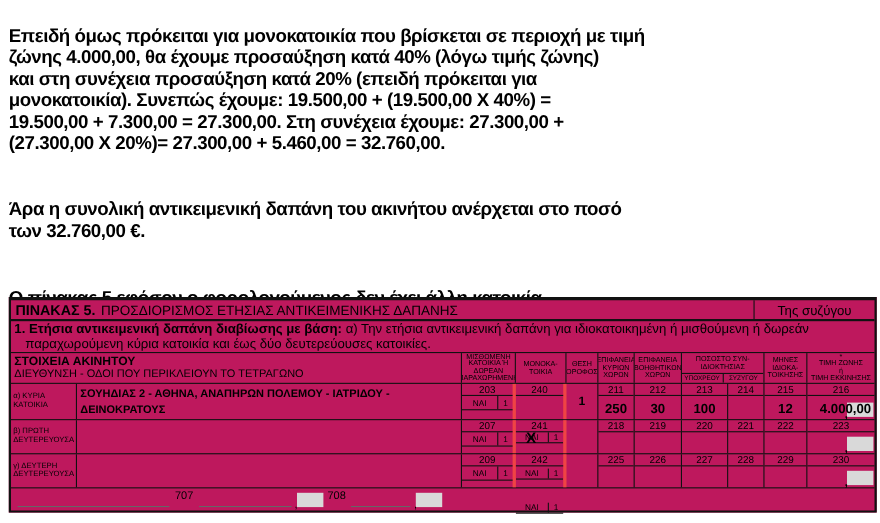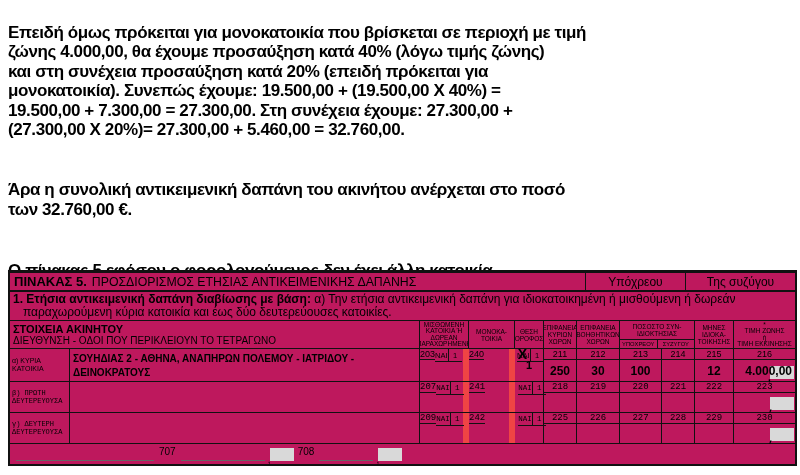--- a/index.html
+++ b/index.html
@@ -38,26 +38,26 @@
   .hwown{width:75px;display:flex;flex-direction:column;align-items:stretch;justify-content:flex-start;padding:0;}
   .own-top{flex:1;display:flex;align-items:center;justify-content:center;white-space:pre-line;}
   .own-sub{height:9px;border-top:1px solid #111;display:flex;}
   .own-sub .osc{flex:1;font-size:5.8px;display:flex;align-items:center;justify-content:center;}
   .own-sub .osc:first-child{border-right:1px solid #111;}
   .hw215{width:39px;}
   .hw216{width:61px;border-right:none;line-height:6.5px;}
   
   .drow{display:flex;align-items:stretch;border-bottom:1px solid #111;position:relative;}
   .h33{height:33px;}
-  .h31{height:31px;font-family:Liberation Mono, monospace;}
+  .h31{height:31px;}
   .dlabel{width:60px;border-right:1px solid #111;font-size:7px;line-height:8px;
           display:flex;flex-direction:column;justify-content:center;padding-left:2px;white-space:pre-line;}
   .daddr{width:350px;border-right:1px solid #111;font-weight:bold;font-size:10px;
          line-height:13.5px;padding:3px 0 0 3px;white-space:pre-line;}
-  .dyn{display:flex;border-right:6px solid #ef4444;}
+  .dyn{display:flex;flex-direction:column;border-right:3px solid #ef4444;}
   .dw203{width:49px;}
   .dw240{width:46px;gap:33px;}
   .code{height:11px;border-bottom:1px solid #111;text-align:center;font-size:9px;line-height:10px;}
   .ynrow{height:13px;border-bottom:1px solid #111;display:flex;align-items:stretch;font-size:7.5px;}
   .yn{flex:1;border-right:1px solid #111;display:flex;align-items:center;justify-content:center;position:relative;}
   .one{width:13px;display:flex;align-items:center;justify-content:center;}
   .xmark{position:absolute;left:50%;top:50%;transform:translate(-58%,-54%);font-size:14px;font-weight:bold;}
   .dfloor{width:29px;border-right:1px solid #111;display:flex;align-items:center;justify-content:center;
           font-weight:bold;font-size:11px;}
   .dval{display:flex;flex-direction:column;border-right:1px solid #111;}
@@ -95,21 +95,20 @@
 συμπληρώνεται ως ακολούθως:</div>
   </div>
 
   <div id="tbl">
 
     <div class="row-title">
       <div class="title-left">
         <b>ΠΙΝΑΚΑΣ 5.</b>
         <span>ΠΡΟΣΔΙΟΡΙΣΜΟΣ ΕΤΗΣΙΑΣ ΑΝΤΙΚΕΙΜΕΝΙΚΗΣ ΔΑΠΑΝΗΣ</span>
       </div>
-      <div class="title-cell tc-ob">Υπόχρεου</div>
       <div class="title-cell tc-sp">Της συζύγου</div>
     </div>
 
     <div class="row-intro">
       <div>
         <b>1. Ετήσια αντικειμενική δαπάνη διαβίωσης με βάση:</b>
         <span>α) Την ετήσια αντικειμενική δαπάνη για ιδιοκατοικημένη ή μισθούμενη ή δωρεάν</span>
       </div>
       <div class="ind">παραχωρούμενη κύρια κατοικία και έως δύο δευτερεύουσες κατοικίες.</div>
     </div>

